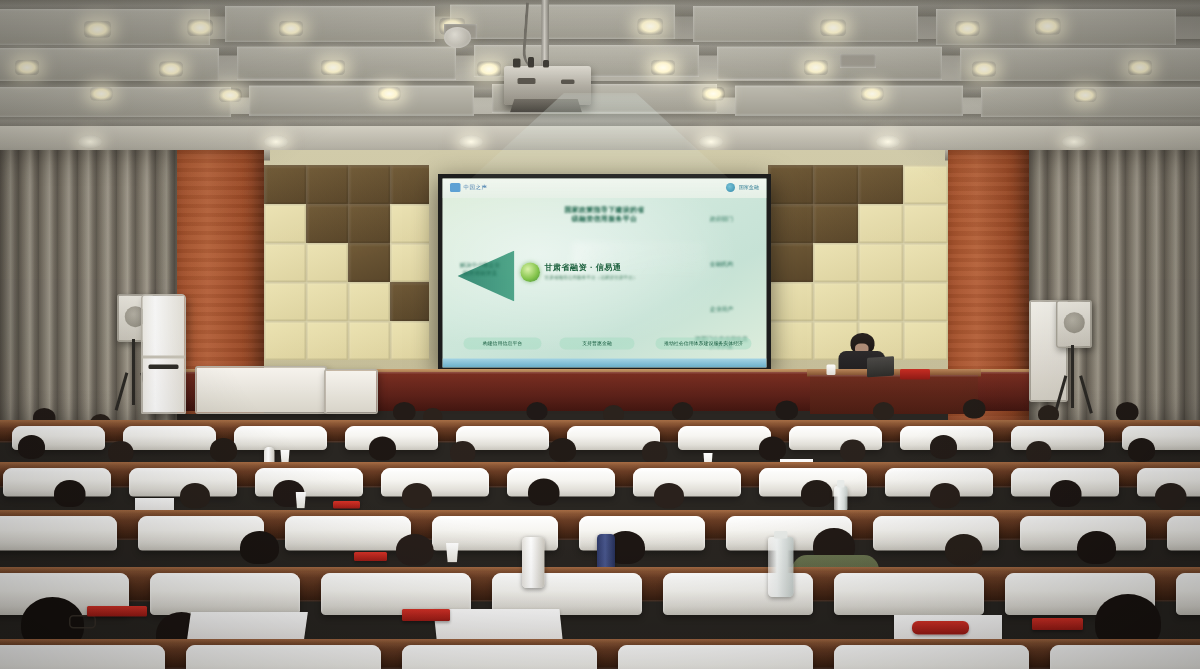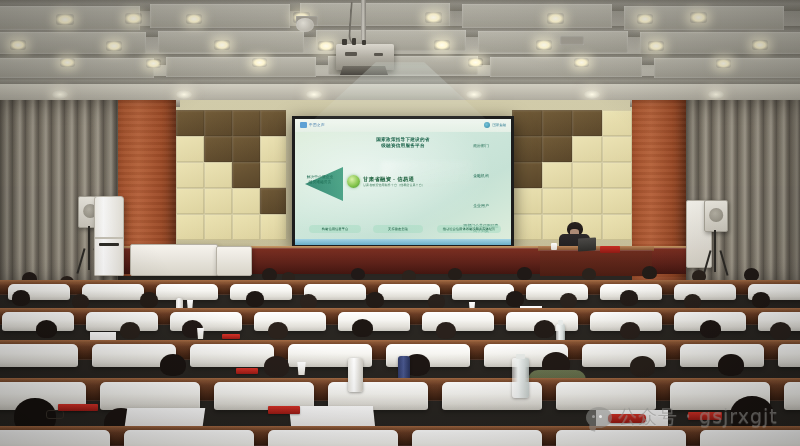--- a/index.html
+++ b/index.html
@@ -720,21 +720,14 @@
     <div class="chair" style="left:124px;top:172px;width:130px;height:32px;"></div>
     <div class="chair" style="left:268px;top:172px;width:130px;height:32px;"></div>
     <div class="chair" style="left:412px;top:172px;width:130px;height:32px;"></div>
     <div class="chair" style="left:556px;top:172px;width:130px;height:32px;"></div>
     <div class="chair" style="left:700px;top:172px;width:130px;height:32px;"></div>
   </div>
 
   <div class="warmth"></div>
   <div class="vignette"></div>
 
-  <div class="watermark">
-    <span class="wm-bubble">
-      <i style="left:6px;"></i>
-        <i style="left:13px;"></i>
-    </span>
-    <span class="wm-text">公众号 · gsjrxgjt</span>
-  </div>
 
 </div>
 
 </body></html>

